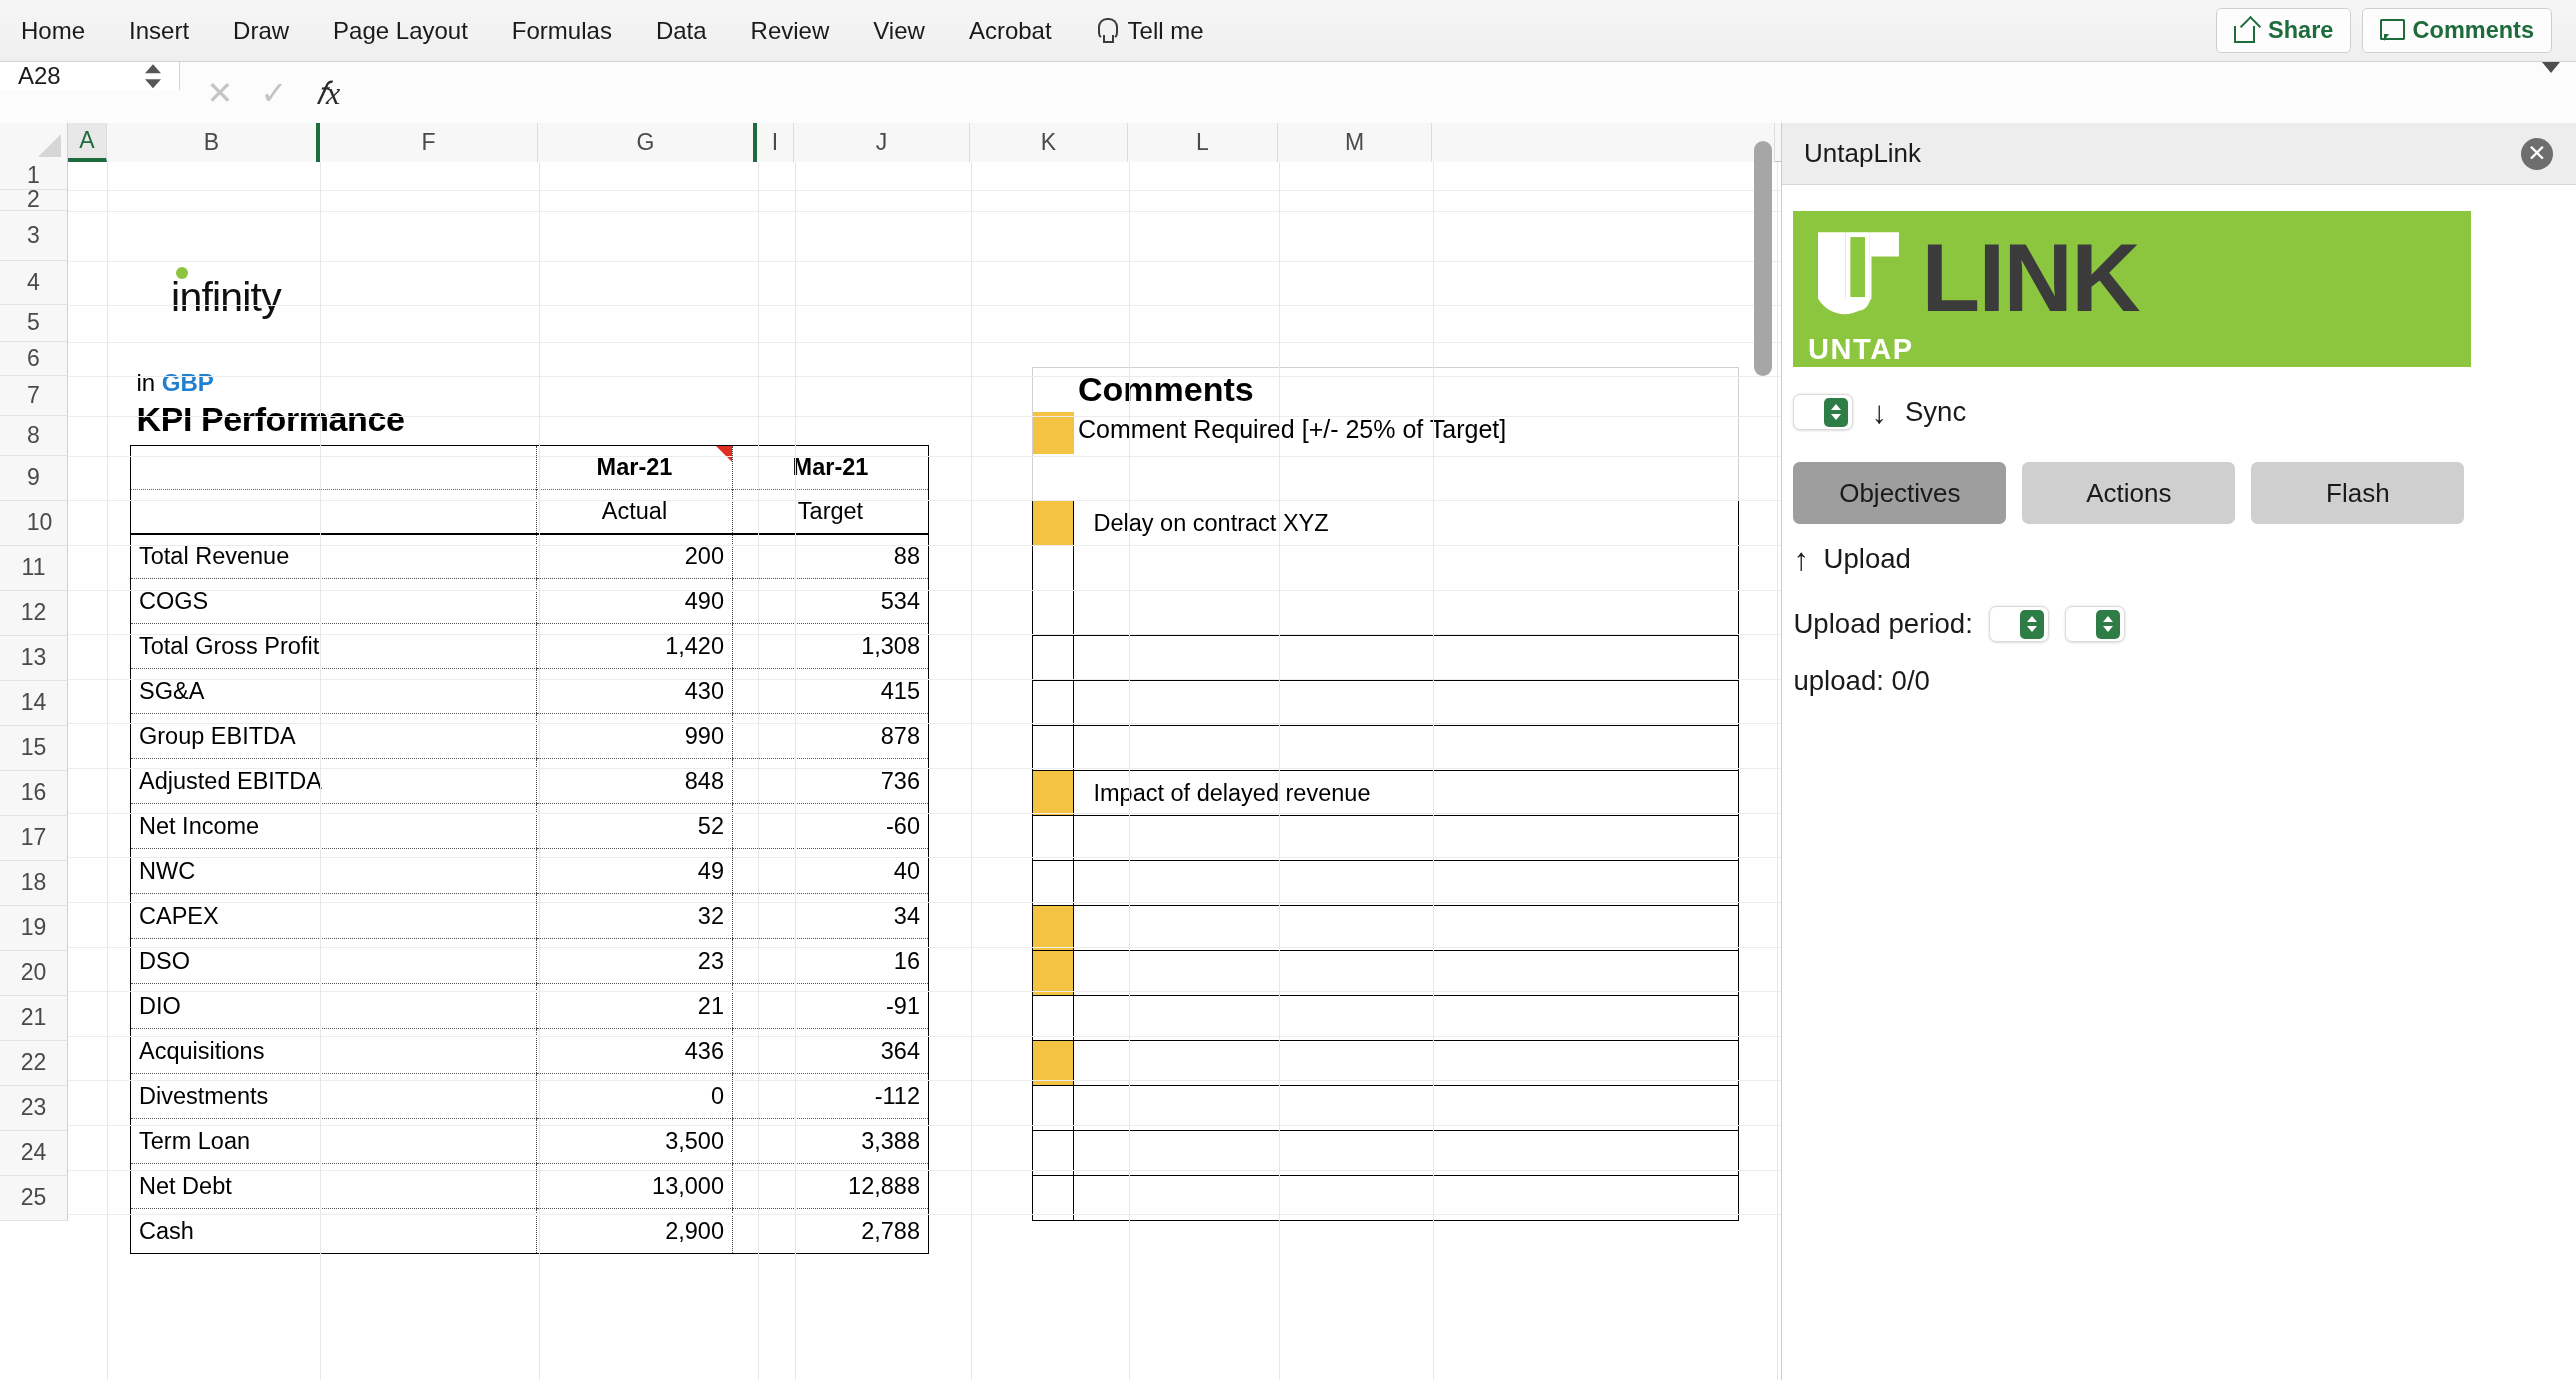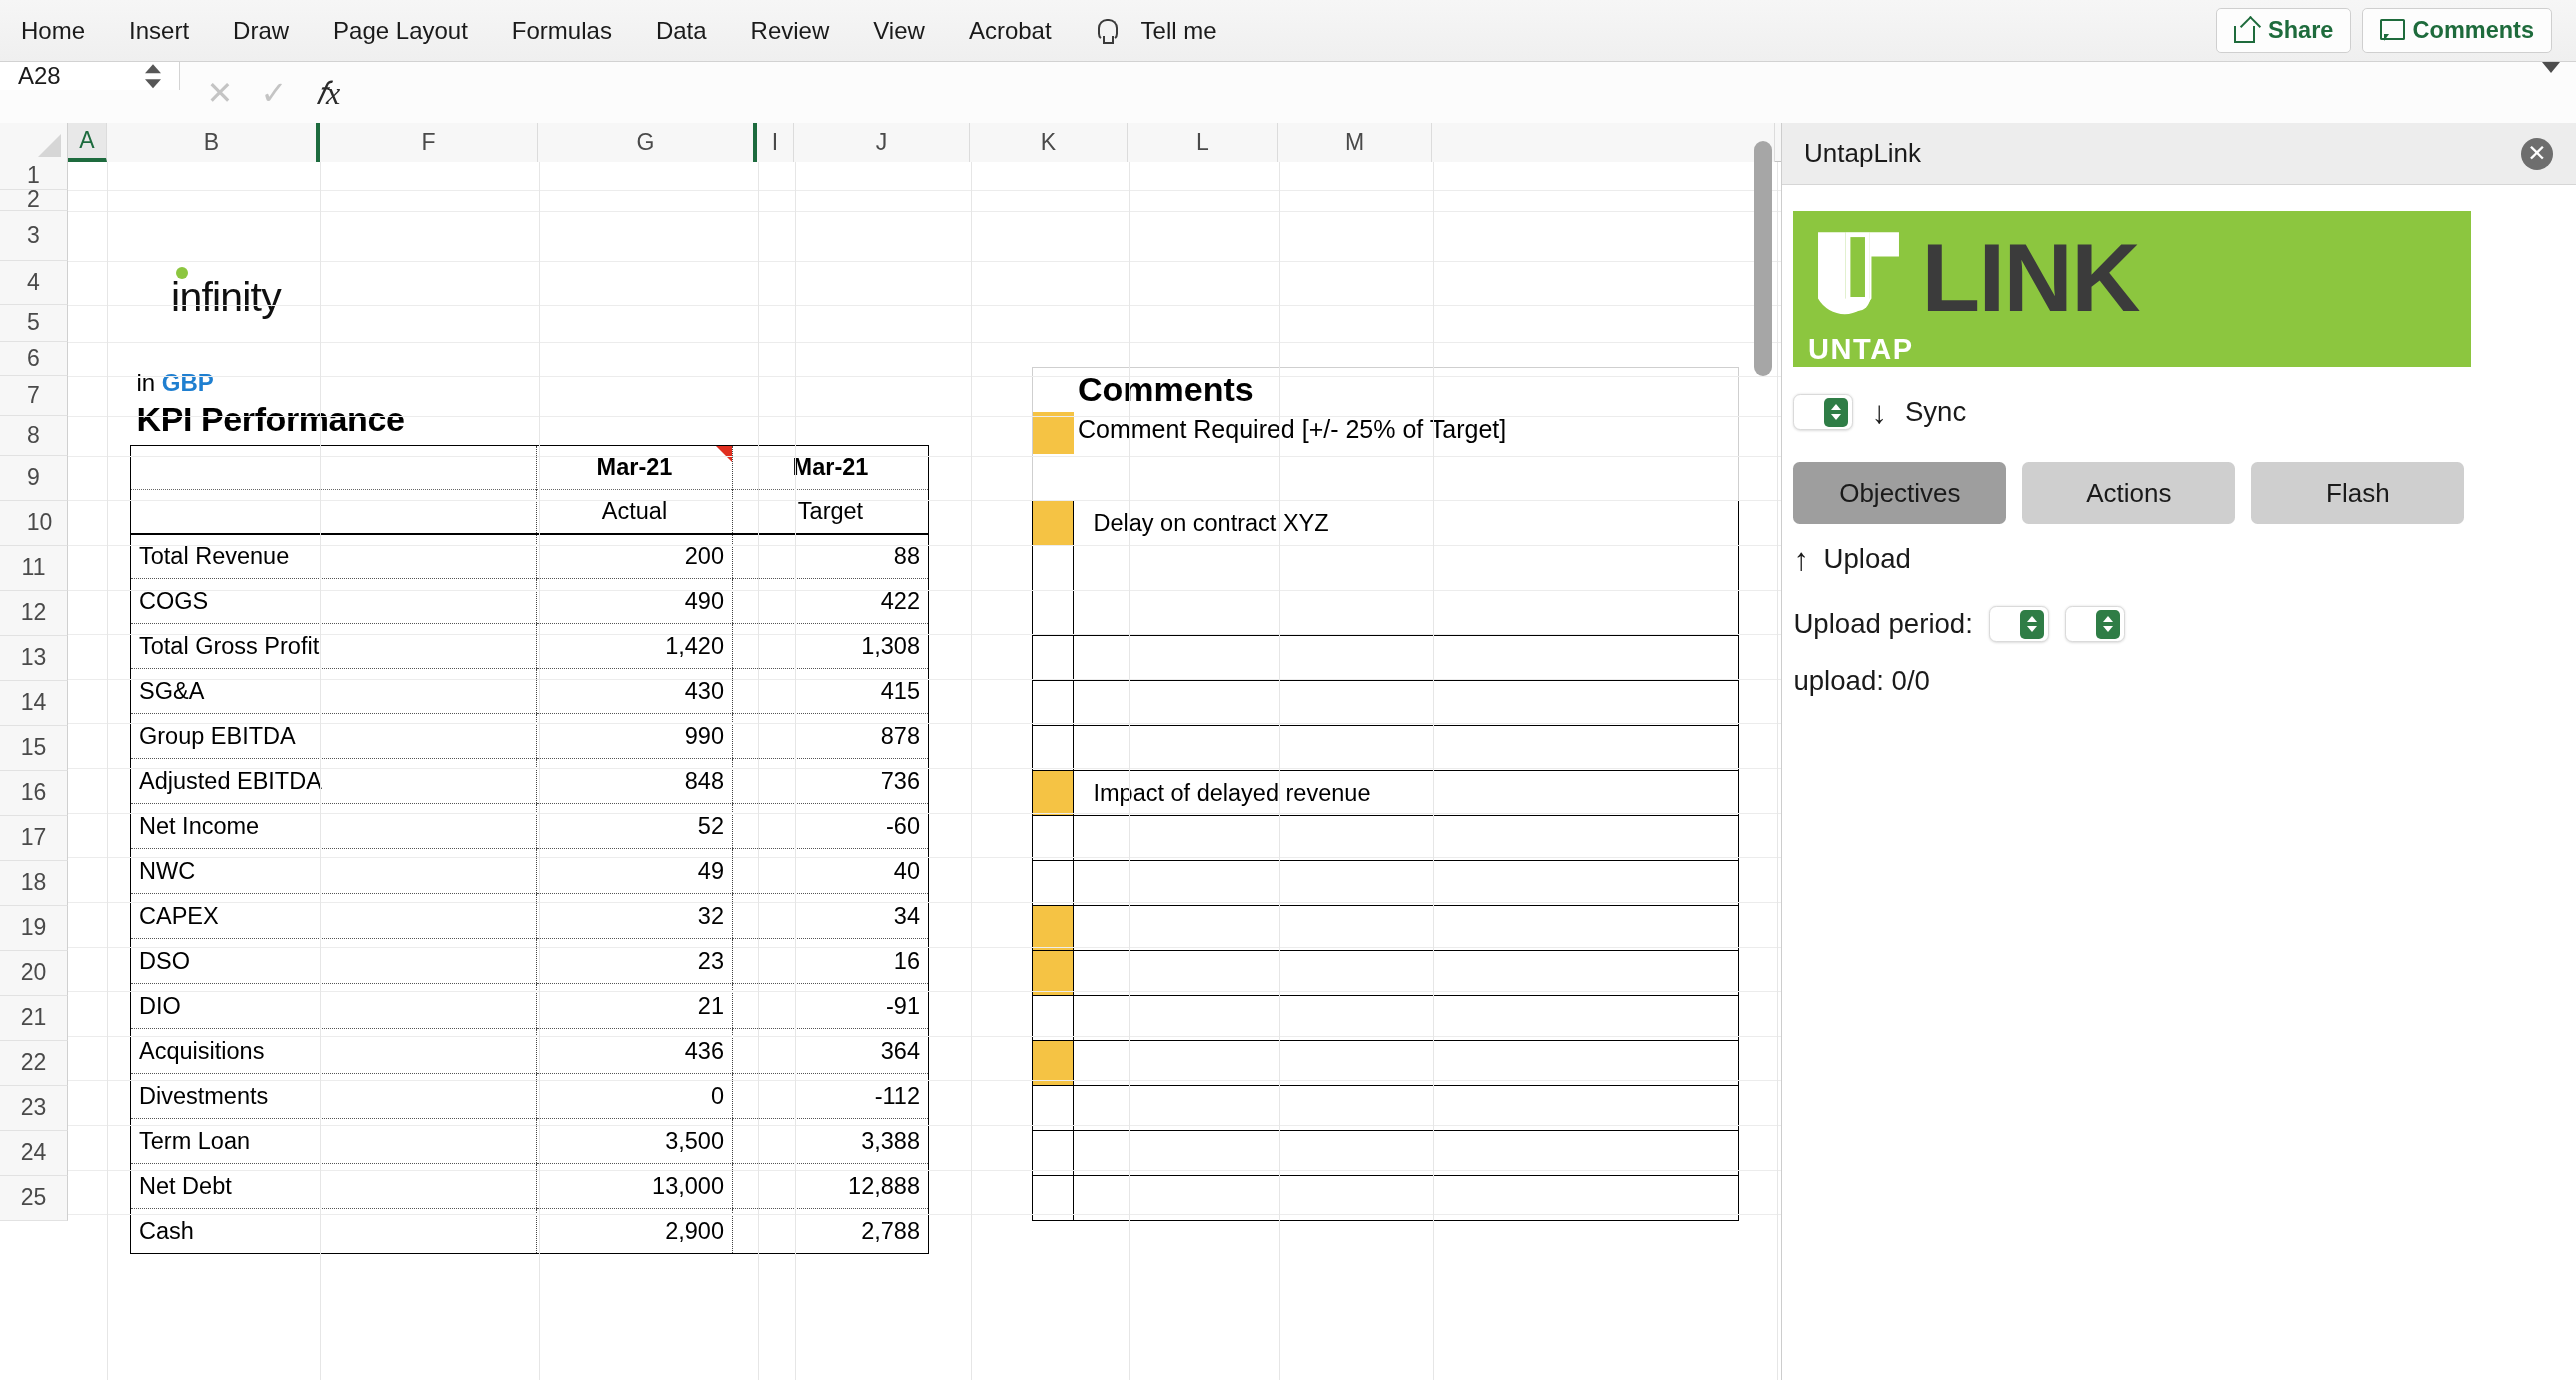--- a/index.html
+++ b/index.html
@@ -16,21 +16,21 @@
     background: linear-gradient(to bottom, #f6f6f6 0%, #efefef 100%);
     border-bottom: 0.8px solid #d2d2d2;
     display: flex; align-items: center;
   }
   .ribbon-tab {
     font-size: 24px; color: #1a1a1a; padding: 0 22px; height: 62px;
     display: flex; align-items: center; cursor: default; white-space: nowrap;
   }
   .ribbon-tab:first-child { padding-left: 21px; }
   #tellme-group {
-    display: flex; align-items: flex-end; gap: 25px; padding-left: 24px; padding-right: 18px;
+    display: flex; align-items: center; gap: 12px; padding-left: 24px; padding-right: 18px;
   }
   #tellme-label { font-size: 24px; color: #1a1a1a; }
   .bulb { width: 18px; height: 26px; position: relative; }
   .bulb::before {
     content: ""; position: absolute; left: 0.8px; top: 0;
     width: 15.4px; height: 18px; border: 2px solid #3a3a3a;
     border-radius: 9px 9px 7.3px 7.3px; border-bottom-color: transparent;
   }
   .bulb::after {
     content: ""; position: absolute; left: 4.9px; top: 17px;
@@ -384,21 +384,21 @@
               <td class="c-num last">Target</td>
             </tr>
             <tr class="data firstdata">
               <td class="c-label">Total Revenue</td>
               <td class="c-num">200</td>
               <td class="c-num last">88</td>
             </tr>
             <tr class="data">
               <td class="c-label">COGS</td>
               <td class="c-num">490</td>
-              <td class="c-num last">422</td>
+              <td class="c-num last">534</td>
             </tr>
             <tr class="data">
               <td class="c-label">Total Gross Profit</td>
               <td class="c-num">1,420</td>
               <td class="c-num last">1,308</td>
             </tr>
             <tr class="data">
               <td class="c-label">SG&amp;A</td>
               <td class="c-num">430</td>
               <td class="c-num last">415</td>

